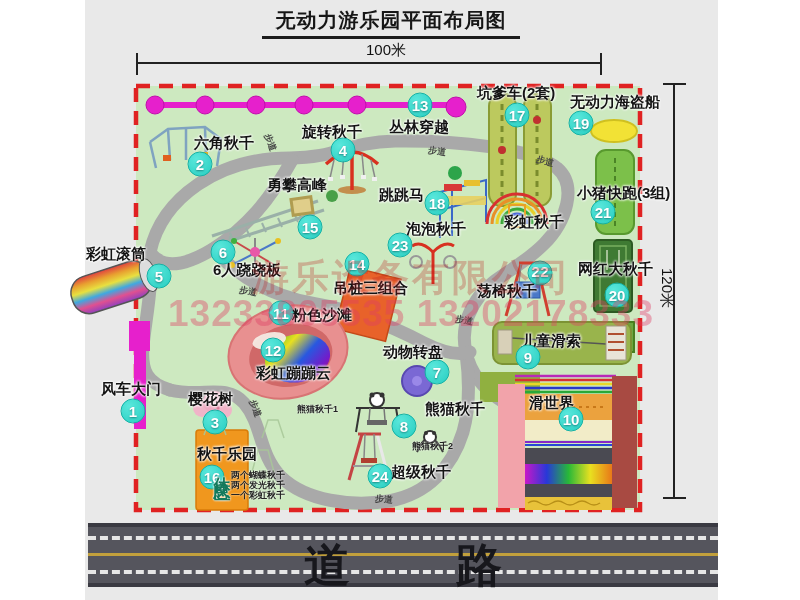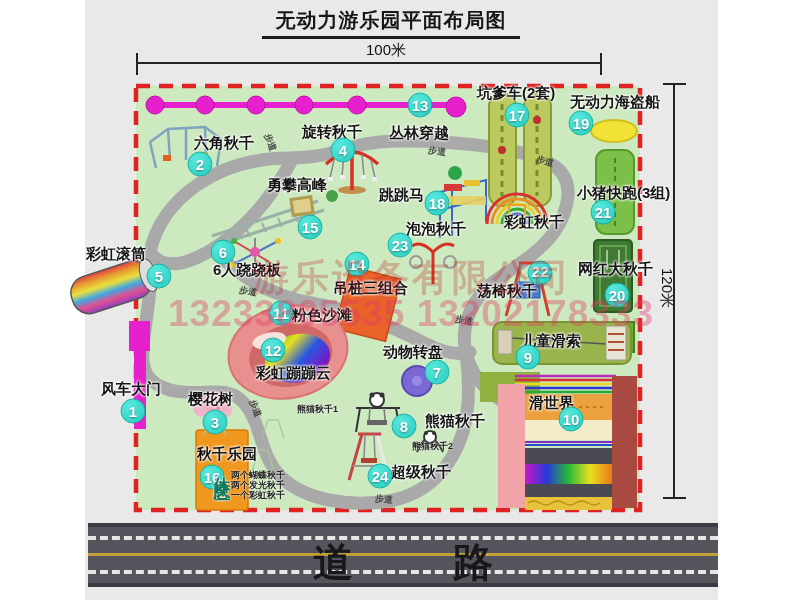--- a/index.html
+++ b/index.html
@@ -25,21 +25,21 @@
     transform:translate(-50%,-50%);text-shadow:0 1px 2px rgba(0,70,70,.55);z-index:5;box-sizing:border-box;}
   #rest-label{position:absolute;left:196px;top:431px;width:52px;height:78px;z-index:4;
     writing-mode:vertical-rl;display:flex;align-items:center;justify-content:center;
     font-size:17px;font-weight:700;color:#157a5c;text-shadow:0 0 2px #fff,0 0 2px #fff;letter-spacing:4px;}
   #road{position:absolute;left:88px;top:523px;width:630px;height:56px;background:#55555d;
     border-top:4px solid #3a3a42;border-bottom:4px solid #3a3a42;z-index:2;}
   .road-dash{position:absolute;left:0;right:0;height:0;border-top:4px dashed #e6e6e6;}
   #road-dash-top{top:9px;}
   #road-dash-bot{bottom:9px;}
   #road-yellow{position:absolute;left:0;right:0;top:26px;height:0;border-top:3px solid #c2a03c;}
-  #road-label{position:absolute;left:0;right:0;top:8px;text-align:center;font-size:40px;
+  #road-label{position:absolute;left:0;right:0;top:8px;text-align:center;font-size:46px;
     font-weight:700;color:#17171c;letter-spacing:30px;text-indent:30px;}
   .watermark{position:absolute;font-weight:700;white-space:nowrap;z-index:7;pointer-events:none;}
   #wm-company{left:252px;top:253px;font-size:37px;color:rgba(185,28,28,0.28);letter-spacing:3px;}
   #wm-phone{left:168px;top:293px;font-size:37px;color:rgba(222,62,100,0.40);letter-spacing:1px;}
 </style>
 </head>
 <body>
 
 <div id="canvas">
 
@@ -335,31 +335,31 @@
       <div class="map-label" style="left: 188px; top: 390px;">樱花树</div>
       <div class="num-badge" style="left: 215px; top: 422px;">3</div>
       <div class="map-label" style="left: 302px; top: 123px;">旋转秋千</div>
       <div class="num-badge" style="left: 343px; top: 150px;">4</div>
       <div class="map-label" style="left: 86px; top: 245px;">彩虹滚筒</div>
       <div class="num-badge" style="left: 159px; top: 276px;">5</div>
       <div class="map-label" style="left: 213px; top: 261px;">6人跷跷板</div>
       <div class="num-badge" style="left: 223px; top: 252px;">6</div>
       <div class="map-label" style="left: 383px; top: 343px;">动物转盘</div>
       <div class="num-badge" style="left: 437px; top: 372px;">7</div>
-      <div class="map-label" style="left: 413px; top: 412px; padding-left: 12px;">熊猫秋千</div>
+      <div class="map-label" style="left: 413px; top: 400px; padding-left: 12px;">熊猫秋千</div>
       <div class="num-badge" style="left: 404px; top: 426px;">8</div>
       <div class="map-label" style="left: 521px; top: 332px;">儿童滑索</div>
       <div class="num-badge" style="left: 528px; top: 357px;">9</div>
       <div class="map-label" style="left: 529px; top: 394px;">滑世界</div>
       <div class="num-badge" style="left: 571px; top: 419px;">10</div>
       <div class="map-label" style="left: 292px; top: 306px;">粉色沙滩</div>
       <div class="num-badge" style="left: 281px; top: 313px;">11</div>
       <div class="map-label" style="left: 256px; top: 364px;">彩虹蹦蹦云</div>
       <div class="num-badge" style="left: 273px; top: 350px;">12</div>
-      <div class="map-label" style="left: 389px; top: 124px;">丛林穿越</div>
+      <div class="map-label" style="left: 389px; top: 118px;">丛林穿越</div>
       <div class="num-badge" style="left: 420px; top: 105px;">13</div>
       <div class="map-label" style="left: 333px; top: 279px;">吊桩三组合</div>
       <div class="num-badge" style="left: 357px; top: 264px;">14</div>
       <div class="map-label" style="left: 267px; top: 176px;">勇攀高峰</div>
       <div class="num-badge" style="left: 310px; top: 207px; margin-top: 20px;">15</div>
       <div class="map-label" style="left: 197px; top: 445px;">秋千乐园</div>
       <div class="num-badge" style="left: 212px; top: 477px;">16</div>
       <div class="map-label" style="left: 477px; top: 84px;">坑爹车(2套)</div>
       <div class="num-badge" style="left: 517px; top: 115px;">17</div>
       <div class="map-label" style="left: 379px; top: 186px;">跳跳马</div>

